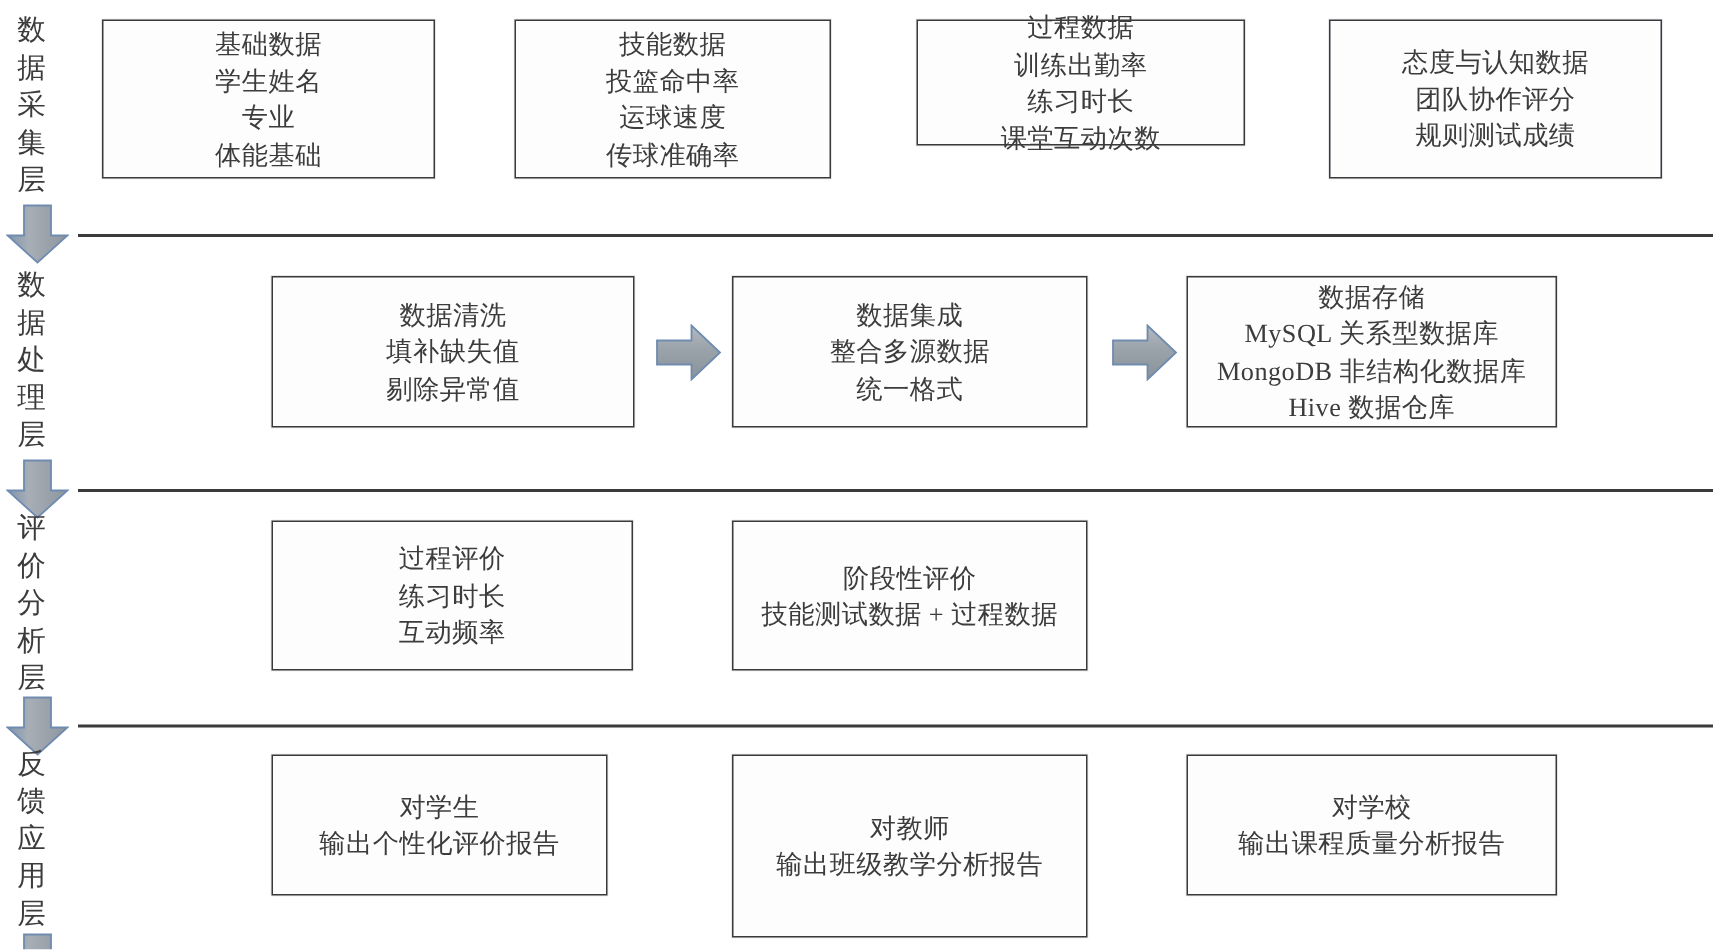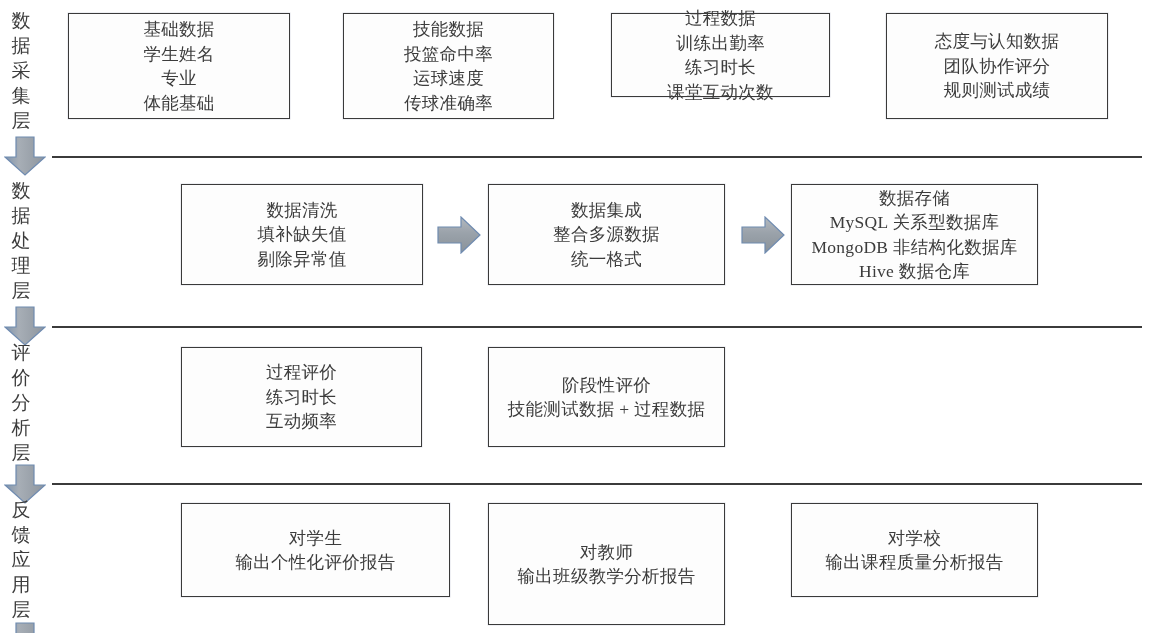--- a/index.html
+++ b/index.html
@@ -202,21 +202,21 @@
   <div class="layer-label" style="left:4px; top:497px;">反
 馈
 应
 用
 层</div>
 
   <svg class="down-arrow" style="left:4px; top:622px;" viewBox="0 0 42 40">
     <polygon points="12,1 30,1 30,21 41,21 21,39 1,21 12,21" fill="url(#dg1)" stroke="#6f8bb0" stroke-width="1.2"></polygon>
   </svg>
 
-  <div class="box" style="left:181px; top:503px; width:269px; height:94px;">
+  <div class="box" style="left:181px; top:503px; width:224px; height:94px;">
     <div class="box-text">对学生
 输出个性化评价报告</div>
   </div>
 
   <div class="box" style="left:488px; top:503px; width:237px; height:122px;">
     <div class="box-text">对教师
 输出班级教学分析报告</div>
   </div>
 
   <div class="box" style="left:791px; top:503px; width:247px; height:94px;">

